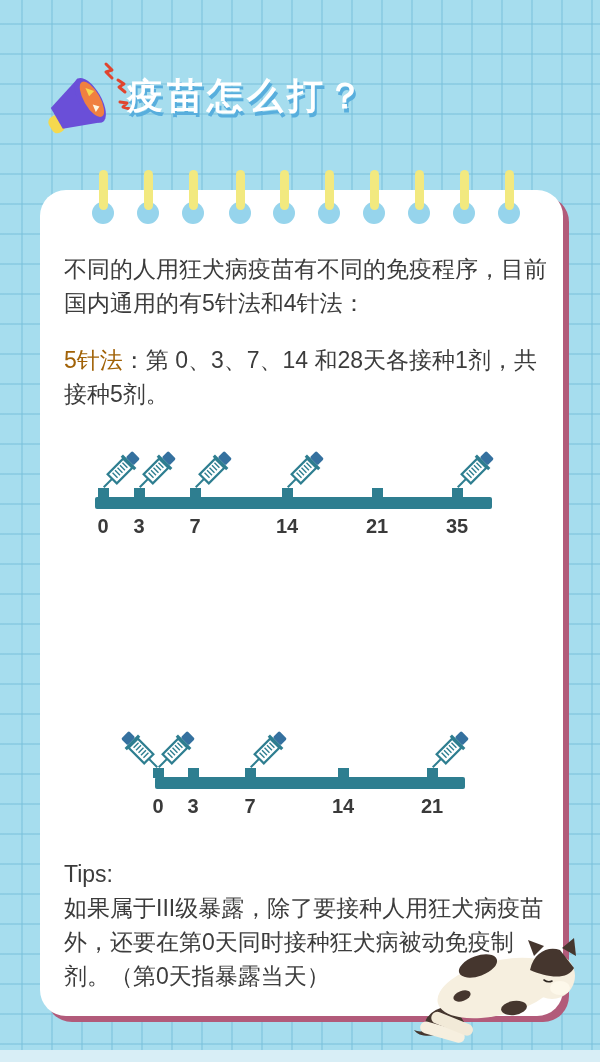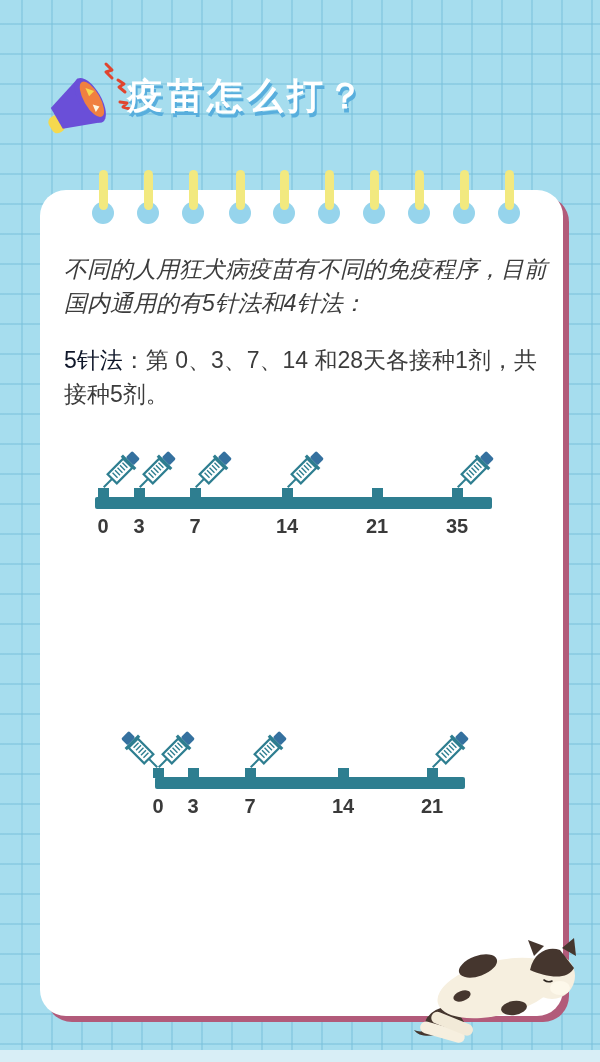--- a/index.html
+++ b/index.html
@@ -26,22 +26,22 @@
     box-shadow:6px 6px 0 0 #b25b7a;
   }
   .pin{position:absolute;top:-20px;width:22px;height:54px;}
   .pin .pin-head{position:absolute;left:0;top:32px;width:22px;height:22px;border-radius:50%;background:#96d4ec;}
   .pin .pin-stem{position:absolute;left:6.5px;top:0;width:9px;height:40px;border-radius:5px;background:#f2e97f;}
   .para{
     position:absolute;left:24px;width:492px;
     font-size:23px;line-height:34px;color:#3c3c3c;font-weight:500;
     text-align:left;
   }
-  .accent{color:#0f172a;}
-  .para-intro{top:62px;font-style:italic;}
+  .accent{color:#a16207;}
+  .para-intro{top:62px;}
   .para-five{top:153px;}
   .para-four{top:392px;}
   .para-tips{top:667px;}
   .tips-heading{display:block;}
   
   .timeline{position:absolute;height:96px;}
   .tl-bar{position:absolute;left:0;right:0;top:51px;height:12px;background:#2e7e90;border-radius:2px;}
   .tl-tick{position:absolute;top:42px;width:11px;height:10px;background:#2e7e90;}
   .tl-label{position:absolute;top:69px;transform:translateX(-50%);font-size:20px;font-weight:700;color:#3a3a3a;}
   .syr{position:absolute;width:48px;height:48px;top:1px;}
@@ -188,20 +188,21 @@
           <use href="#syringe-shape"></use>
         </svg>
         <svg class="syr" viewBox="0 0 48 48" style="left:88px">
           <use href="#syringe-shape"></use>
         </svg>
         <svg class="syr" viewBox="0 0 48 48" style="left:270px">
           <use href="#syringe-shape"></use>
         </svg>
       </div>
 
+    <div class="para para-tips"><span class="tips-heading">Tips:</span><span>如果属于III级暴露，除了要接种人用狂犬病疫苗外，还要在第0天同时接种狂犬病被动免疫制剂。（第0天指暴露当天）</span></div>
 
   </div>
 
   <svg class="cat" viewBox="0 0 196 124">
 
     <path d="M60 78 C44 92 26 101 16 96 C22 106 48 103 66 88 Z" fill="#45362e"></path>
 
     <ellipse cx="42" cy="84" rx="16" ry="9" transform="rotate(-28 42 84)" fill="#45362e"></ellipse>
 
     <rect x="24" y="86" width="46" height="12" rx="6" transform="rotate(16 24 86)" fill="#f6efdf"></rect>

